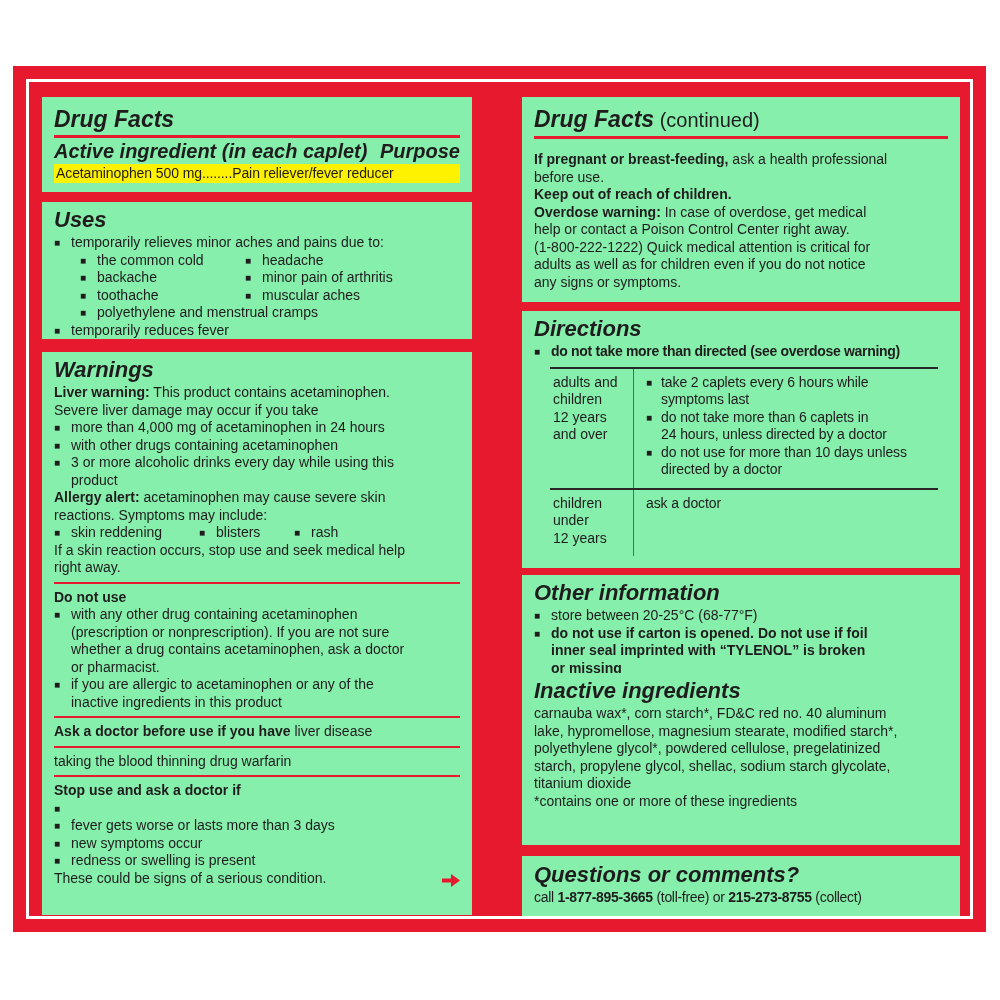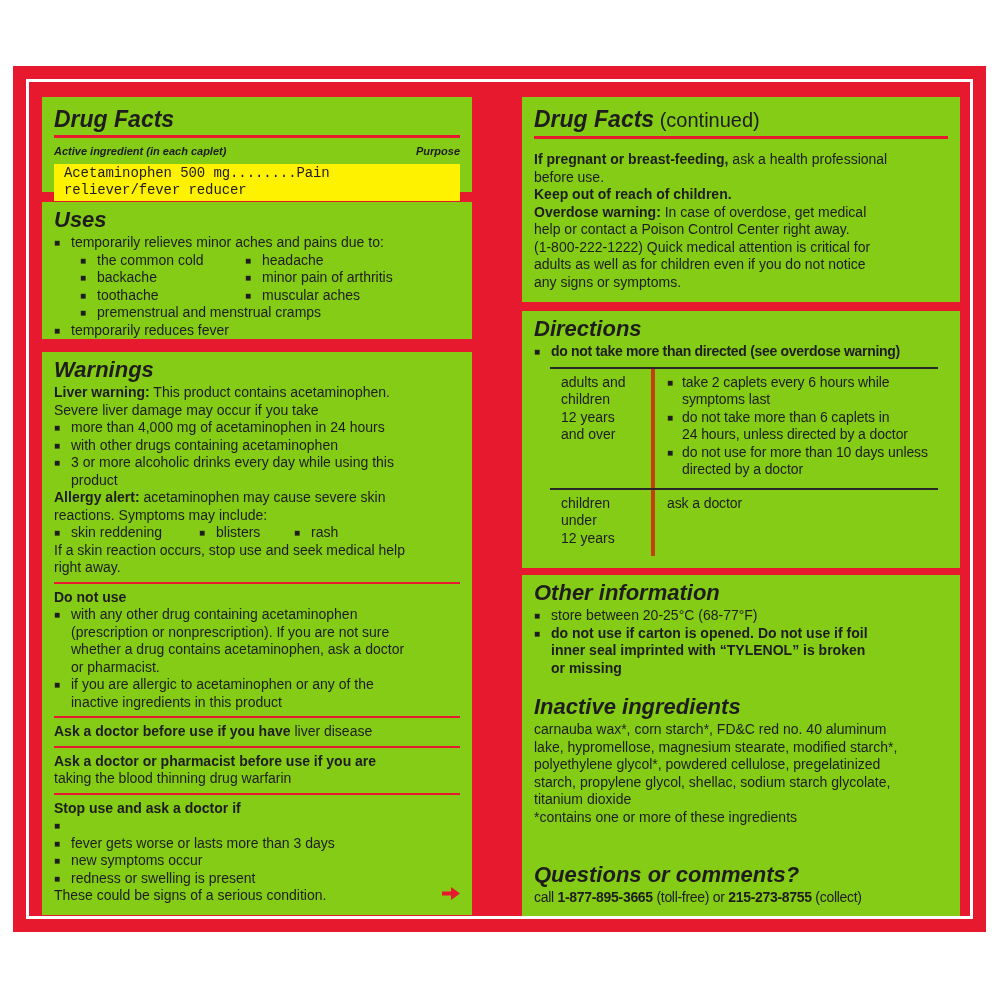--- a/index.html
+++ b/index.html
@@ -14,49 +14,49 @@
   }
   .frame{
     position:absolute;left:13px;top:66px;width:973px;height:866px;
     background:var(--red);
   }
   .frame-outline{
     position:absolute;left:13px;top:13px;right:13px;bottom:13px;
     border:3px solid #ffffff;
   }
   .panel{
-    position:absolute;background:#84cc16;
+    position:absolute;background:#86efac;
     font-size:14px;line-height:17.5px;
     padding:6px 12px;box-sizing:border-box;
   }
   .h1{font-size:23px;line-height:28px;font-weight:bold;font-style:italic;margin:2px 0 2px 0;}
   .h1 .cont{font-weight:normal;font-style:normal;font-size:20px;}
   .h2{font-size:22px;line-height:24px;font-weight:bold;font-style:italic;margin:0 0 2px 0;}
   .rule{height:3px;background:var(--red);margin:2px 0 5px 0;}
   .sep{height:2px;background:var(--red);margin:5px 0 5px 0;}
   .b{font-weight:bold;}
-  .bi{font-weight:bold;font-style:italic;font-size:11px;}
+  .bi{font-weight:bold;font-style:italic;font-size:20px;}
   .pre{white-space:pre-line;}
   .ai-row{display:flex;justify-content:space-between;margin:1px 0 3px 0;}
-  .hl-band{background:var(--hl);padding:1px 10px;letter-spacing:-0.1px;font-family:Liberation Mono, monospace;}
+  .hl-band{background:var(--hl);padding:1px 2px;letter-spacing:-0.1px;}
   .br{display:flex;align-items:flex-start;}
   .bu{flex:0 0 17px;font-size:10px;line-height:17.5px;}
   .bt{white-space:pre-line;}
   .l2{margin-left:26px;}
   .ucols{display:flex;margin-left:26px;}
   .ucol1{width:165px;flex:0 0 165px;}
   .skin{display:flex;}
   .skin .br:nth-child(1){width:145px;flex:0 0 145px;}
   .skin .br:nth-child(2){width:95px;flex:0 0 95px;}
-  .serious-row{display:flex;justify-content:space-between;align-items:flex-start;}
+  .serious-row{display:flex;justify-content:space-between;align-items:flex-end;}
   .tight{letter-spacing:-0.3px;}
   .dtable{margin:6px 0 0 16px;width:388px;border-top:2px solid #2a2728;}
   .drow{display:flex;}
   .drow1{border-bottom:2px solid #2a2728;}
-  .dcell-l{flex:0 0 78px;border-right:4px solid #c2410c;padding:5px 12px 9px 3px;margin-left:8px;}
+  .dcell-l{flex:0 0 78px;border-right:1px solid #c2410c;padding:5px 2px 9px 3px;}
   .dcell-r{flex:1;padding:5px 0 9px 12px;letter-spacing:-0.1px;}
   .dcell-r .bu{flex:0 0 15px;}
   .mt2{margin-top:12px;}
 </style>
 </head>
 <body>
 
 <div class="frame">
   <div class="frame-outline"></div>
 
@@ -101,21 +101,21 @@
             <span class="bt">minor pain of arthritis</span>
           </div>
         <div class="br">
             <span class="bu">■</span>
             <span class="bt">muscular aches</span>
           </div>
       </div>
     </div>
     <div class="br l2">
         <span class="bu">■</span>
-        <span class="bt">premenstrual and menstrual cramps</span>
+        <span class="bt">polyethylene and menstrual cramps</span>
       </div>
     <div class="br">
         <span class="bu">■</span>
         <span class="bt">temporarily reduces fever</span>
       </div>
   </section>
 
   <section class="panel" style="left:29px;top:286px;width:430px;height:563px;">
     <div class="h2">Warnings</div>
     <div>
@@ -168,21 +168,20 @@
         <span class="bu">■</span>
         <span class="bt">if you are allergic to acetaminophen or any of the
 inactive ingredients in this product</span>
       </div>
     <div class="sep"></div>
     <div>
       <span class="b">Ask a doctor before use if you have</span><span> liver disease</span>
     </div>
     <div class="sep"></div>
     <div>
-      <span class="b">Ask a doctor or pharmacist before use if you are</span>
       <div class="pre">taking the blood thinning drug warfarin</div>
     </div>
     <div class="sep"></div>
     <div class="b">Stop use and ask a doctor if</div>
     <div class="br">
         <span class="bu">■</span>
       </div>
     <div class="br">
         <span class="bu">■</span>
         <span class="bt">fever gets worse or lasts more than 3 days</span>
@@ -268,21 +267,21 @@
       <span class="bt">store between 20-25°C (68-77°F)</span>
     </div>
     <div class="br b">
       <span class="bu">■</span>
       <span class="bt">do not use if carton is opened. Do not use if foil
 inner seal imprinted with “TYLENOL” is broken
 or missing</span>
     </div>
   </section>
 
-  <section class="panel" style="left:509px;top:623px;width:438px;height:172px;">
+  <section class="panel" style="left:509px;top:607px;width:438px;height:172px;">
     <div class="h2">Inactive ingredients</div>
     <div class="pre">carnauba wax*, corn starch*, FD&amp;C red no. 40 aluminum
 lake, hypromellose, magnesium stearate, modified starch*,
 polyethylene glycol*, powdered cellulose, pregelatinized
 starch, propylene glycol, shellac, sodium starch glycolate,
 titanium dioxide
 *contains one or more of these ingredients</div>
   </section>
 
   <section class="panel" style="left:509px;top:790px;width:438px;height:60px;padding-top:7px;">

